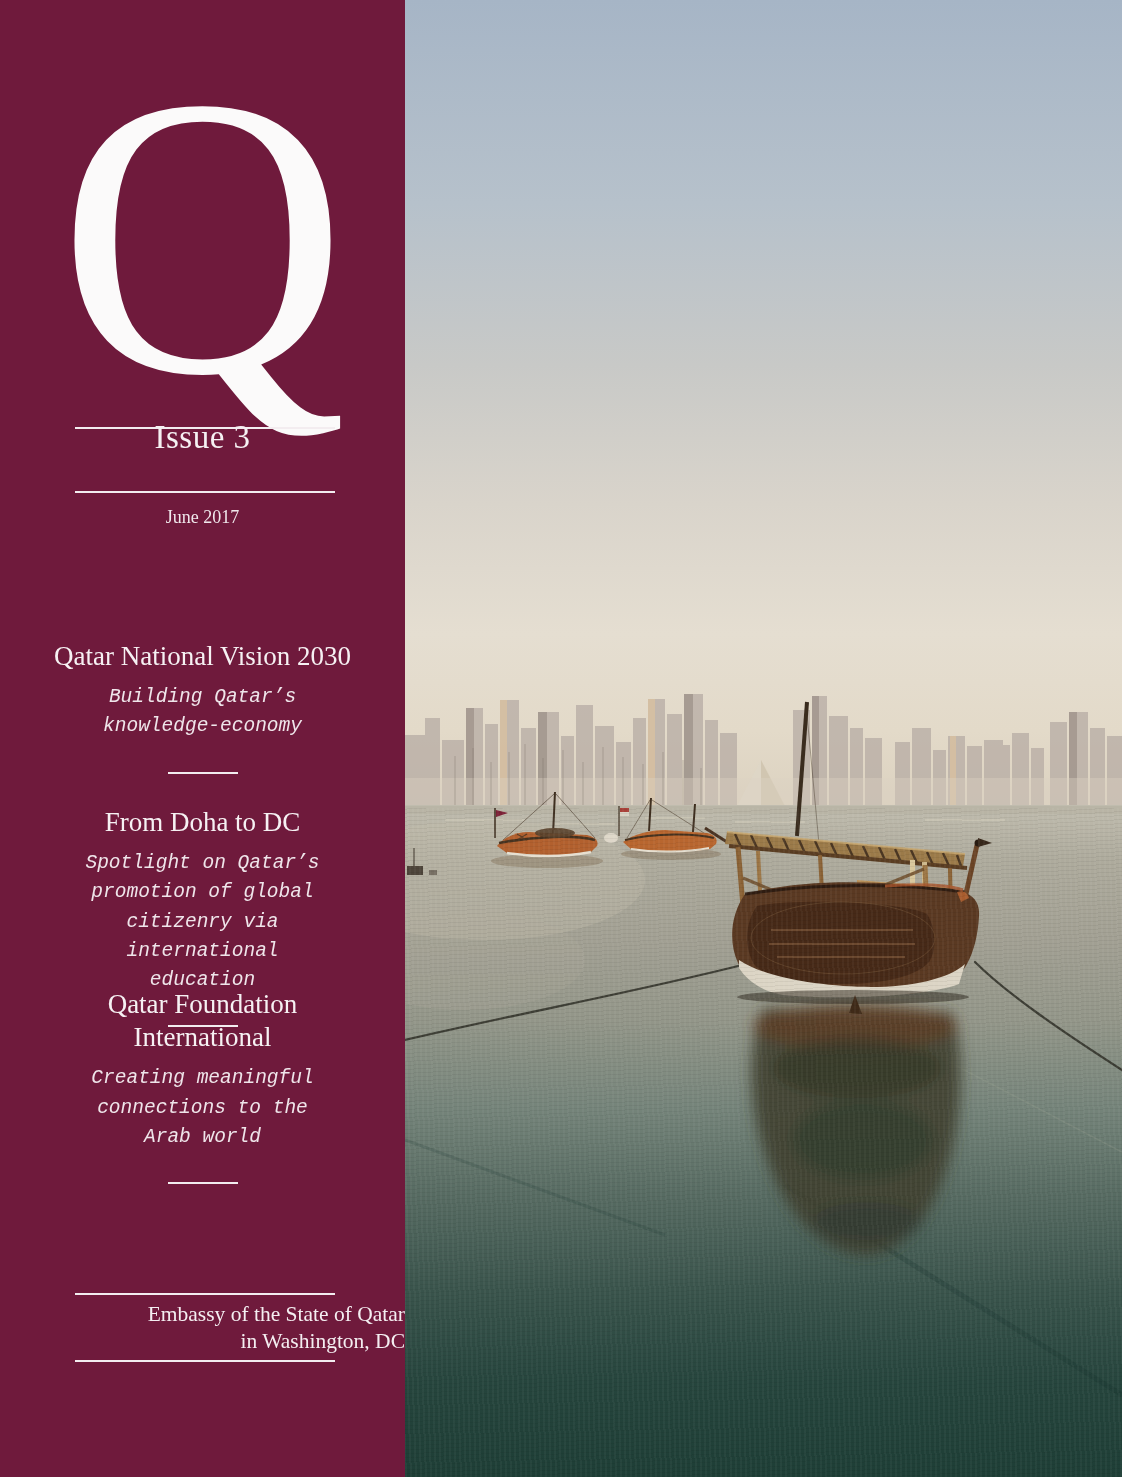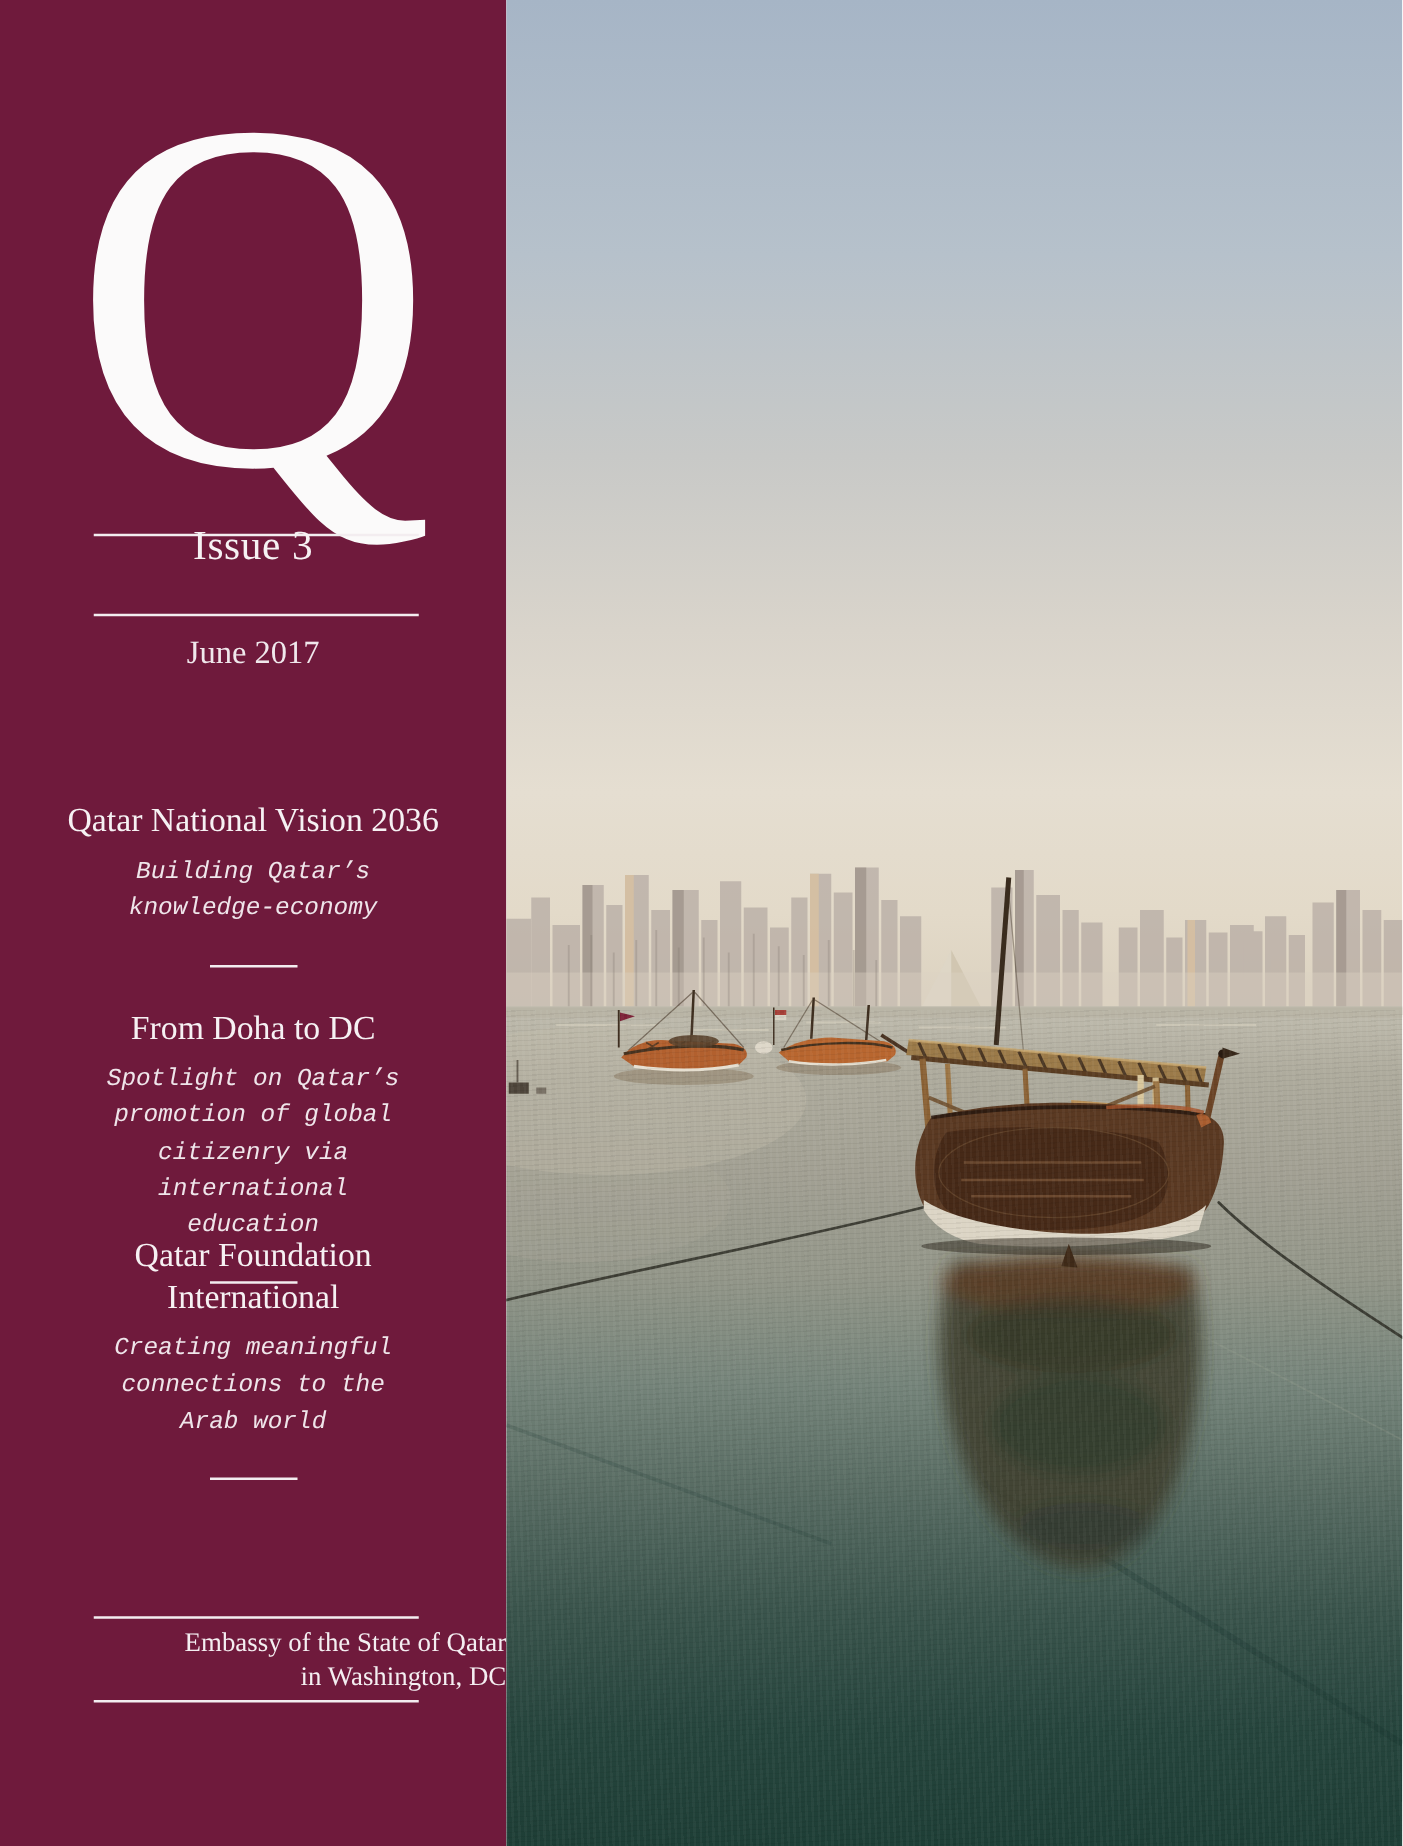--- a/index.html
+++ b/index.html
@@ -20,21 +20,21 @@
   .rule-issue-top{top:427px;}
   .rule-issue-bottom{top:491px;}
   .rule-footer-top{top:1293px;}
   .rule-footer-bottom{top:1360px;}
   .issue-label{
     position:absolute;top:419px;left:0;width:100%;text-align:center;
     font-size:33px;letter-spacing:0.5px;color:#f6f1f3;
   }
   .issue-date{
     position:absolute;top:507px;left:0;width:100%;text-align:center;
-    font-size:26px;color:#f0e8ec;
+    font-size:18px;color:#f0e8ec;
   }
   .toc{position:absolute;left:32px;width:341px;text-align:center;}
   .toc-1{top:640px;}
   .toc-2{top:806px;}
   .toc-3{top:988px;}
   .toc h2{
     margin:0 auto;width:300px;font-weight:normal;
     font-size:27px;line-height:1.23;color:#f6f1f3;
   }
   .toc p{
@@ -68,21 +68,21 @@
 
   <aside class="sidebar">
     <div class="logo">Q</div>
 
     <div class="rule rule-issue-top"></div>
     <div class="issue-label">Issue 3</div>
     <div class="rule rule-issue-bottom"></div>
     <div class="issue-date">June 2017</div>
 
     <section class="toc toc-1">
-      <h2>Qatar National Vision 2036</h2>
+      <h2>Qatar National Vision 2030</h2>
       <p>Building Qatar’s knowledge-economy</p>
       <div class="mini-rule"></div>
     </section>
 
     <section class="toc toc-3">
       <h2>Qatar Foundation International</h2>
       <p>Creating meaningful connections to the Arab world</p>
       <div class="mini-rule"></div>
     </section>
 

